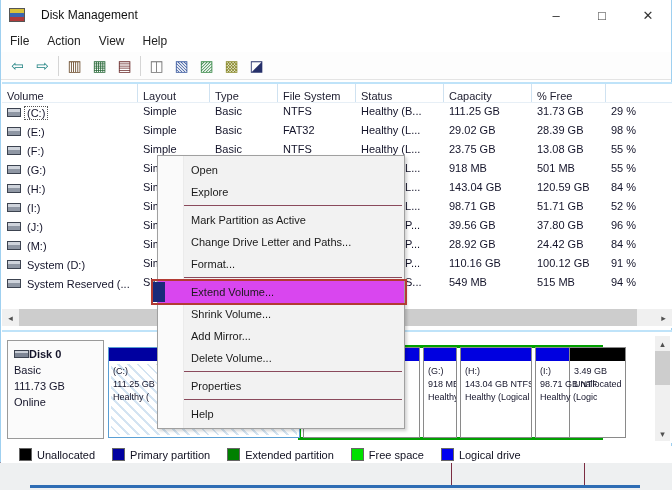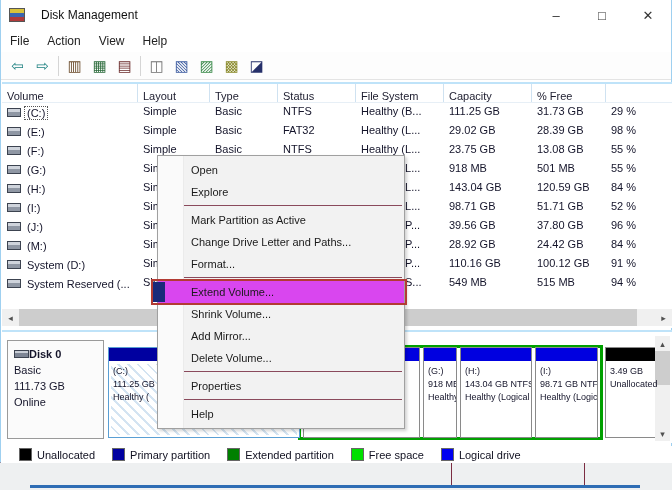--- a/index.html
+++ b/index.html
@@ -114,22 +114,22 @@
       <div class="tb-btn" style="color: rgb(58, 138, 74);">▨</div>
       <div class="tb-btn" style="color: rgb(138, 138, 42);">▩</div>
       <div class="tb-btn" style="color: rgb(38, 48, 106);">◪</div>
     </div>
 
   <div class="list-panel">
     <div class="lv-grid lv-header" id="lv-header">
         <div class="hcell">Volume</div>
         <div class="hcell">Layout</div>
         <div class="hcell">Type</div>
+        <div class="hcell">File System</div>
         <div class="hcell">Status</div>
-        <div class="hcell">File System</div>
         <div class="hcell">Capacity</div>
         <div class="hcell">% Free</div>
       </div>
     <div id="lv-rows">
         <div class="lv-grid lv-row focused">
           <div class="cell vol-cell">
             <span class="drive-ico"></span>
             <span class="vol-label">(C:)</span>
           </div>
           <div class="cell">Simple</div>
@@ -311,21 +311,21 @@
           </div>
         </div>
         <div class="pblock" style="left: 533px; width: 63px;">
           <div class="bar" style="background: rgb(0, 0, 224);"></div>
           <div class="btxt btxt-wrap">
             <div>(I:)</div>
             <div>98.71 GB NTFS</div>
             <div>Healthy (Logical Drive)</div>
           </div>
         </div>
-        <div class="pblock" style="left: 603px; width: 57px;">
+        <div class="pblock" style="left: 567px; width: 57px;">
           <div class="bar" style="background: rgb(0, 0, 0);"></div>
           <div class="btxt btxt-wrap">
             <div></div>
             <div>3.49 GB</div>
             <div>Unallocated</div>
           </div>
         </div>
       </div>
     <div class="vscroll">
       <div class="vs-arrow">▴</div>

